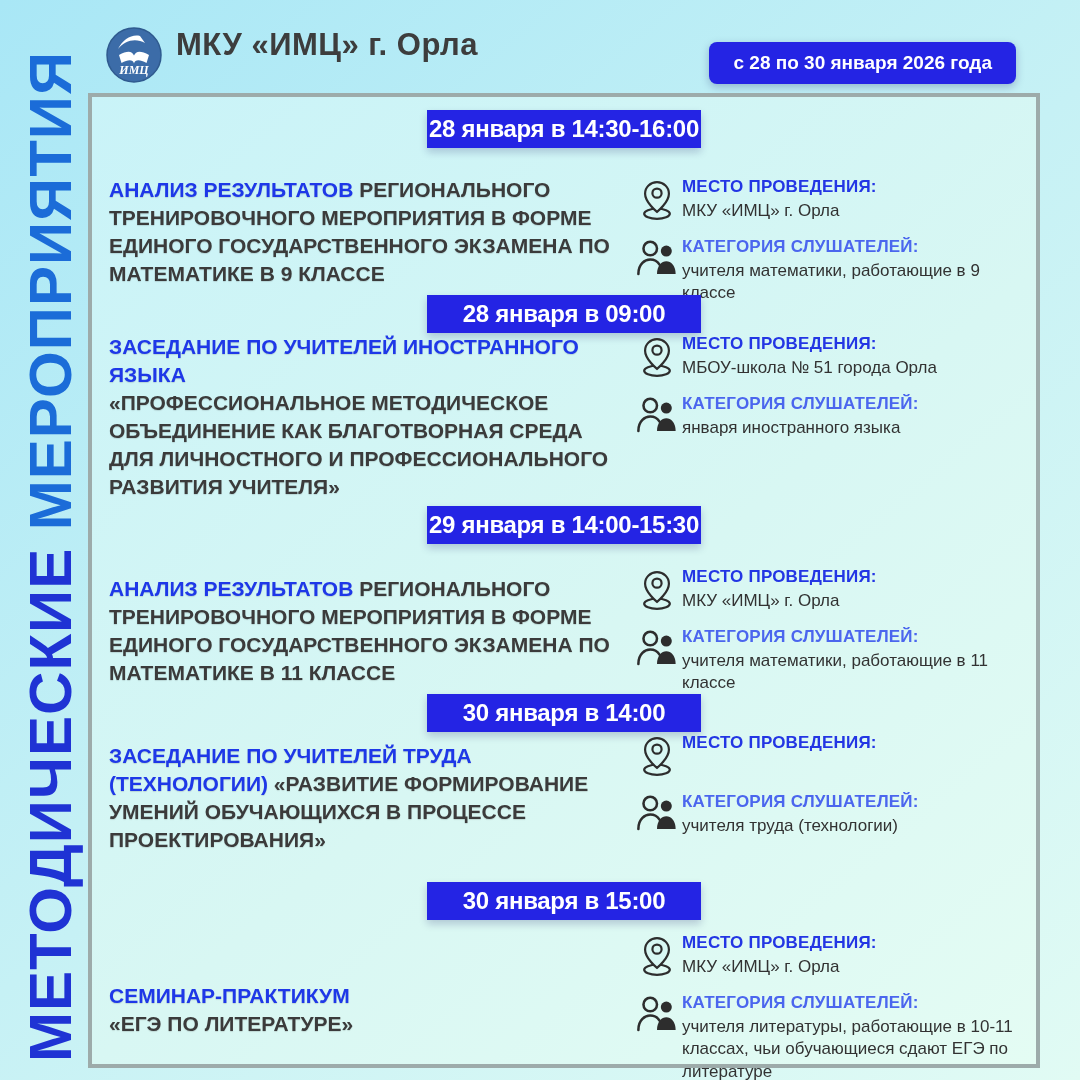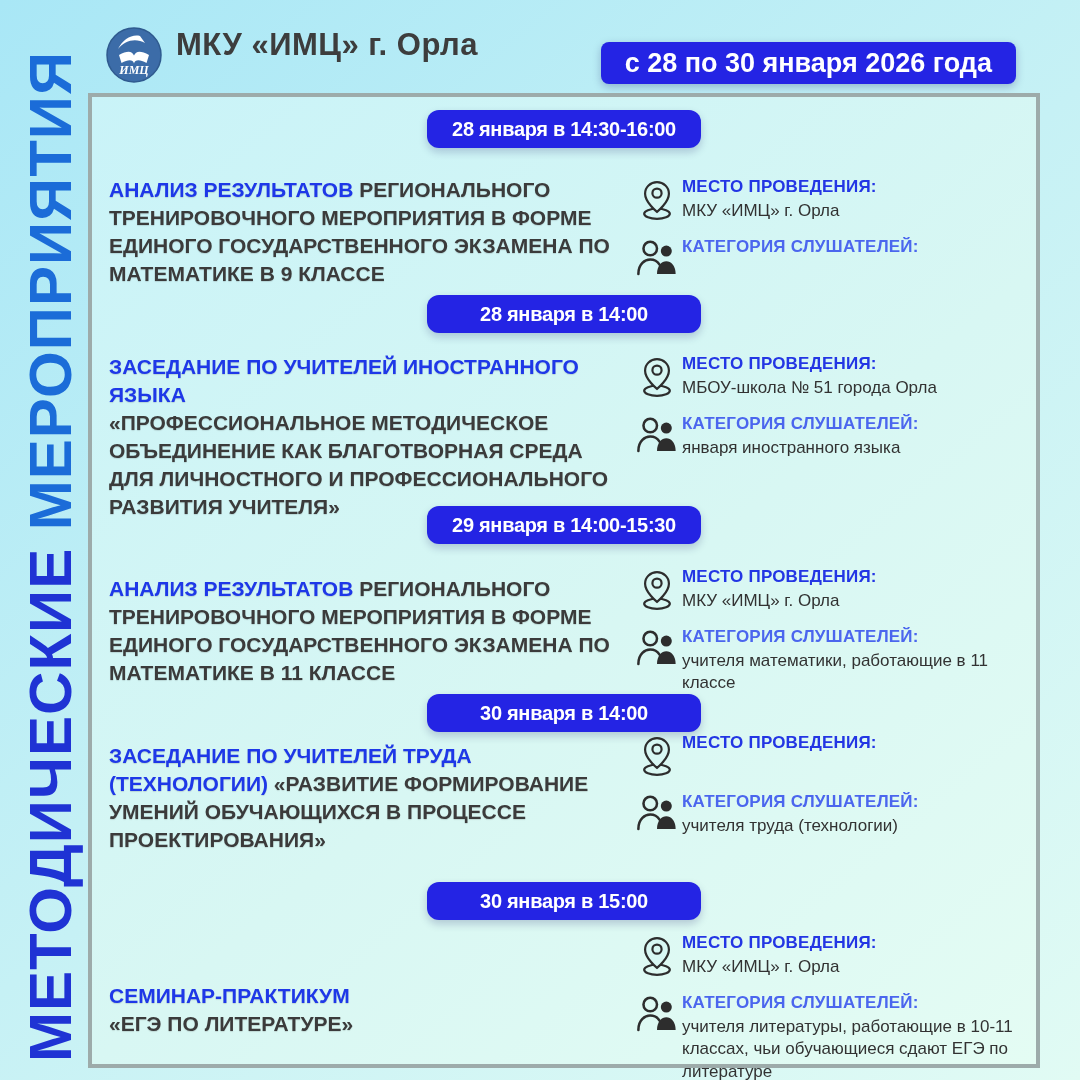--- a/index.html
+++ b/index.html
@@ -16,39 +16,39 @@
     font-size:60px; font-weight:bold; letter-spacing:1px;
   }
   .side-title .w1 { color:#1f33d4; }
   .side-title .w2 { color:#1b6cd8; }
   
   .header { position:absolute; left:106px; top:27px; height:56px; display:flex; align-items:flex-start; gap:14px; }
   .logo { width:56px; height:56px; flex:none; }
   .org-title { font-size:31px; font-weight:bold; color:#3d3d3d; letter-spacing:.5px; }
   .date-pill {
     position:absolute; right:64px; top:42px; height:42px; line-height:42px;
-    padding:0 24px; background:#2424e4; color:#fff; font-size:27px; font-weight:bold;
+    padding:0 24px; background:#2424e4; color:#fff; font-size:19px; font-weight:bold;
     border-radius:8px; box-shadow:0 3px 8px rgba(10,10,90,.25); white-space:nowrap;
   }
   
   .main-box {
     position:absolute; left:88px; top:93px; width:944px; height:967px;
     border:4px solid #9dabaa;
     background:linear-gradient(140deg,#c9f3f8 0%,#d8f7f3 55%,#e4fcf3 100%);
   }
   .event { position:absolute; left:0; width:100%; }
   .ev0 { top:13px; } .ev1 { top:198px; } .ev2 { top:409px; } .ev3 { top:597px; } .ev4 { top:785px; }
   .time-badge {
-    width:274px; height:38px; margin:0 auto; background:#2424e4; border-radius:12px;
-    color:#fff; font-size:20px; font-weight:bold; letter-spacing:-.3px;
+    width:274px; height:38px; margin:0 auto; background:#2424e4; border-radius:0;
+    color:#fff; font-size:24px; font-weight:bold; letter-spacing:-.3px;
     display:flex; align-items:center; justify-content:center; white-space:nowrap;
     box-shadow:0 4px 8px rgba(10,10,90,.2);
   }
   .cols { display:flex; align-items:flex-start; }
-  .ev0 .cols { margin-top:28px; } .ev1 .cols { margin-top:20px; }
+  .ev0 .cols { margin-top:28px; } .ev1 .cols { }
   .ev2 .cols { margin-top:22px; } .ev3 .cols { } .ev4 .cols { margin-top:12px; }
   .ev2 .title { margin-top:9px; } .ev3 .title { margin-top:10px; } .ev4 .title { margin-top:50px; }
   .title {
     width:540px; flex:none; padding-left:17px; box-sizing:border-box;
     font-size:21px; font-weight:bold; line-height:1.33; color:#3b3b3b;
     text-shadow:0 1px 1px rgba(40,40,40,.15);
   }
   .title .blue { color:#1e38e8; }
   .title.t-block .rest { display:block; }
   .meta { flex:1; display:flex; flex-direction:column; gap:13px; padding-right:6px; }
@@ -114,28 +114,29 @@
             <span class="meta-icon">
               <svg viewBox="0 0 52 44" width="44" height="38">
                 <circle cx="18" cy="12" r="8" fill="none" stroke="#2d2d2d" stroke-width="3"></circle>
                 <path d="M4 42c0-12 8-17 14-17 4.5 0 8.5 2 11 6" fill="none" stroke="#2d2d2d" stroke-width="3" stroke-linecap="round"></path>
                 <circle cx="37" cy="15" r="6.5" fill="#2d2d2d"></circle>
                 <path d="M26 42c0-10 5.5-15 11-15s11 5 11 15z" fill="#2d2d2d"></path>
               </svg>
             </span>
             <div>
               <div class="label aud">КАТЕГОРИЯ СЛУШАТЕЛЕЙ:</div>
+              <div class="value">учителя математики, работающие в 9 классе</div>
             </div>
           </div>
         </div>
       </div>
     </section>
 
     <section class="event ev1">
-      <div class="time-badge">28 января в 14:00</div>
+      <div class="time-badge">28 января в 09:00</div>
       <div class="cols">
         <div class="title t-block">
           <span class="blue">ЗАСЕДАНИЕ ПО УЧИТЕЛЕЙ ИНОСТРАННОГО ЯЗЫКА</span>
           <span class="rest">«ПРОФЕССИОНАЛЬНОЕ МЕТОДИЧЕСКОЕ ОБЪЕДИНЕНИЕ КАК БЛАГОТВОРНАЯ СРЕДА ДЛЯ ЛИЧНОСТНОГО И ПРОФЕССИОНАЛЬНОГО РАЗВИТИЯ УЧИТЕЛЯ»</span>
         </div>
         <div class="meta">
           <div class="meta-item">
             <span class="meta-icon">
               <svg viewBox="0 0 48 48" width="44" height="44" fill="none" stroke="#2d2d2d" stroke-width="2.4">
                 <ellipse cx="24" cy="39" rx="14" ry="5.5"></ellipse>

